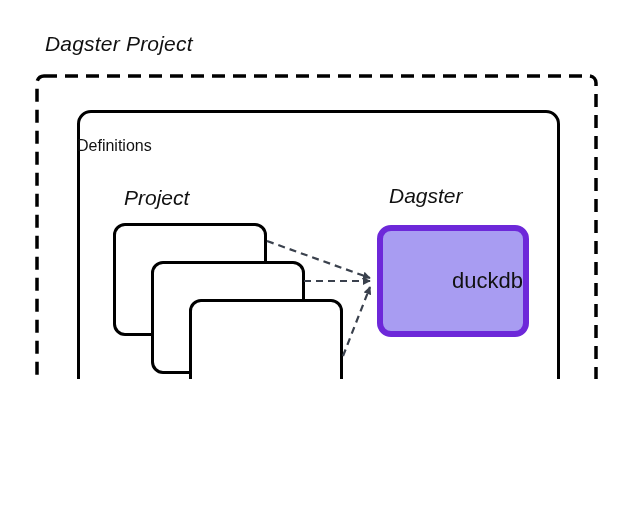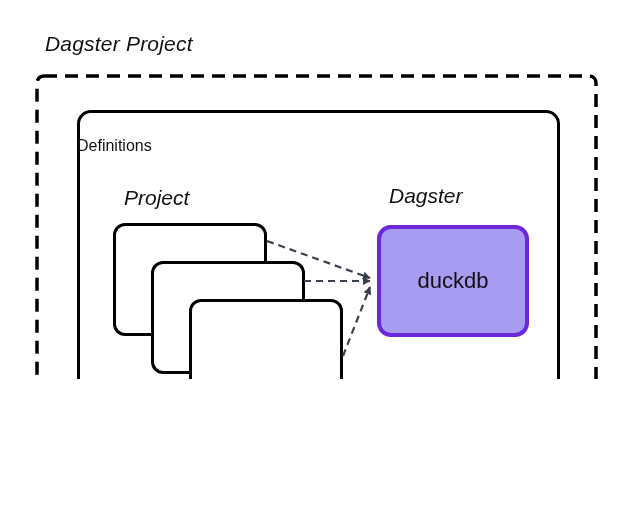--- a/index.html
+++ b/index.html
@@ -83,26 +83,26 @@
   .asset-card-1 { left: 113px; top: 223px; z-index: 4; }
   .asset-card-2 { left: 151px; top: 261px; z-index: 5; }
   .asset-card-3 { left: 189px; top: 299px; z-index: 6; }
   .resource-node {
     position: absolute;
     left: 377px;
     top: 225px;
     width: 152px;
     height: 112px;
     box-sizing: border-box;
-    border: 4px solid #6d28d9;
+    border: 6px solid #6d28d9;
     border-radius: 14px;
     background: #a89cf2;
     display: flex;
     align-items: center;
-    justify-content: center;
+    justify-content: flex-end;
     font-size: 22px;
     z-index: 7;
   }
 </style>
 </head>
 <body>
 
 <div class="canvas">
 
   <div class="diagram-title">Dagster Project</div>

